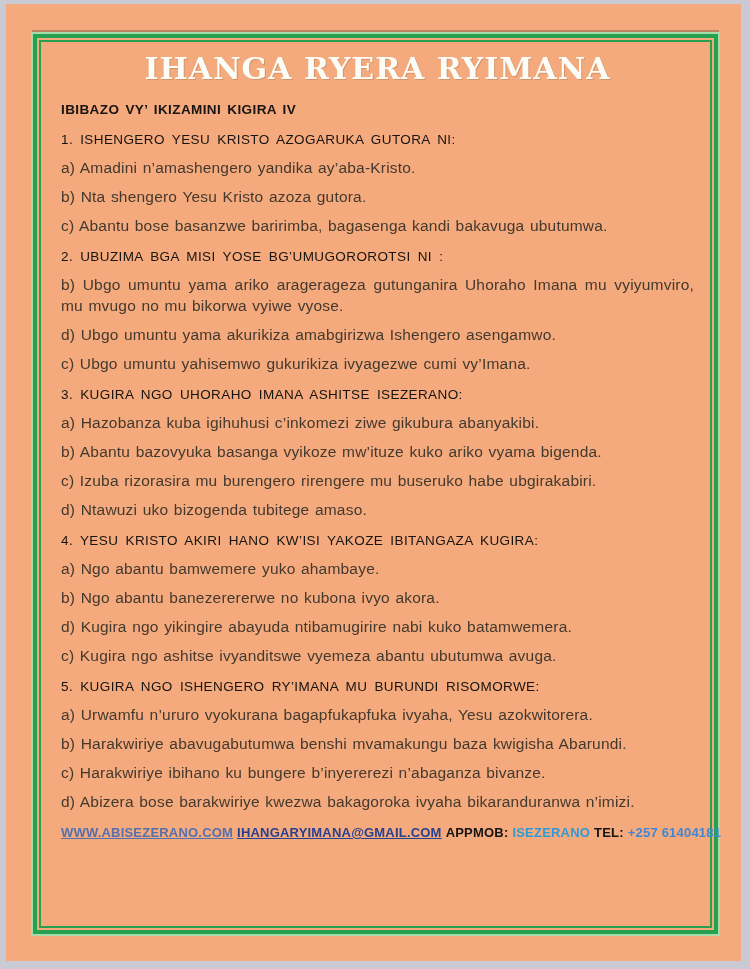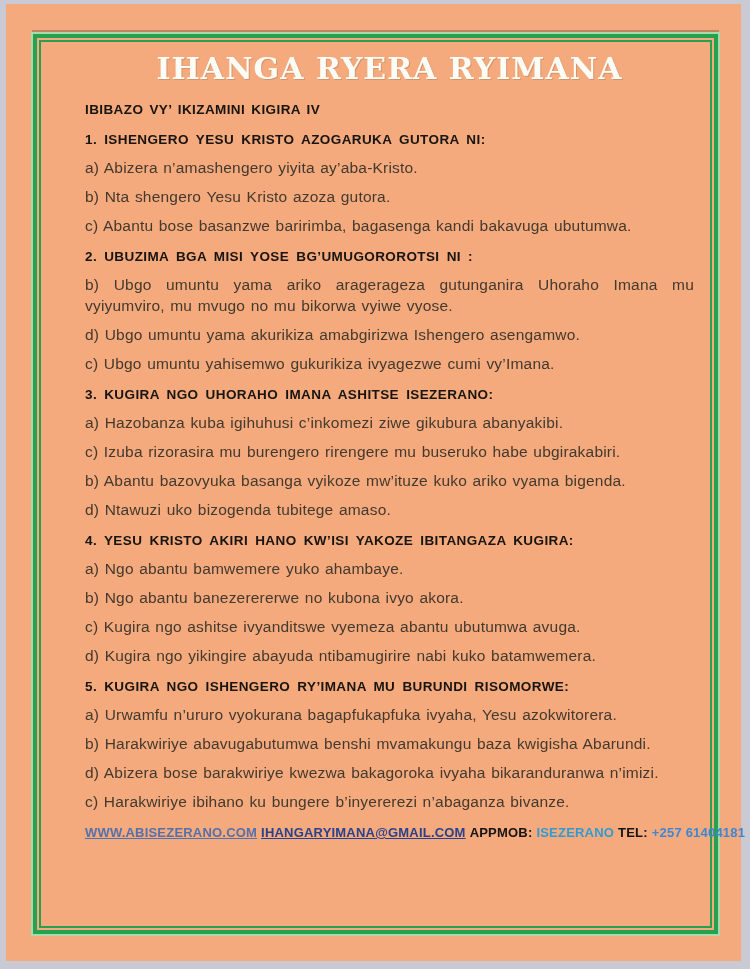--- a/index.html
+++ b/index.html
@@ -20,36 +20,35 @@
   }
   .frame{
     position:absolute;left:27px;top:30px;width:685px;height:900px;
     border:4px solid var(--green);
     box-shadow:0 0 0 2px var(--green-light), 0 -3px 0 1px rgba(97,63,49,.35);
     padding:2px;
   }
   .frame-inner{
     width:100%;height:100%;
     border:2px solid var(--green);
-    padding-left:24px;
   }
   .content{padding:8px 16px 0 20px;}
   .doc-title{
     text-align:center;
     font-family:"DejaVu Serif","Liberation Serif",serif;
     font-weight:bold;font-size:30px;line-height:38px;letter-spacing:1px;
     color:var(--title);
     text-shadow:1px 1px 0 rgba(120,80,50,.25);
   }
   .doc-subtitle{
     text-align:left;font-weight:bold;font-size:13.5px;line-height:19px;
     color:var(--ink);letter-spacing:.4px;word-spacing:2px;margin-top:12px;
   }
   .q-header{
-    font-weight:bold;font-size:13.5px;line-height:19px;color:var(--ink);
+    font-weight:normal;font-size:13.5px;line-height:19px;color:var(--ink);
     letter-spacing:.4px;word-spacing:3px;margin-top:11px;
   }
   .option{
     font-size:15.5px;line-height:21px;color:var(--body-ink);
     letter-spacing:.2px;word-spacing:1px;margin-top:8px;
   }
   .option.justify{text-align:justify;}
   .footer{
     margin-top:13px;font-size:13px;font-weight:bold;line-height:15px;
     letter-spacing:.2px;white-space:nowrap;
@@ -67,54 +66,54 @@
 <div class="paper">
   <div class="frame">
     <div class="frame-inner">
       <div class="content">
 
         <div class="doc-title">IHANGA RYERA RYIMANA</div>
         <div class="doc-subtitle">IBIBAZO VY’ IKIZAMINI KIGIRA IV</div>
 
         <div>
           <div class="q-header">1. ISHENGERO YESU KRISTO AZOGARUKA GUTORA NI:</div>
-          <div class="option">a) Abizera n’amashengero yiyita ay’aba-Kristo.</div>
+          <div class="option">a) Amadini n’amashengero yandika ay’aba-Kristo.</div>
           <div class="option">b) Nta shengero Yesu Kristo azoza gutora.</div>
           <div class="option">c) Abantu bose basanzwe baririmba, bagasenga kandi bakavuga ubutumwa.</div>
         </div>
 
         <div>
           <div class="q-header">2. UBUZIMA BGA MISI YOSE BG’UMUGOROROTSI  NI :</div>
           <div class="option justify">b) Ubgo umuntu yama ariko aragerageza gutunganira Uhoraho Imana mu vyiyumviro, mu mvugo no mu bikorwa vyiwe vyose.</div>
           <div class="option">d) Ubgo umuntu yama akurikiza amabgirizwa Ishengero asengamwo.</div>
           <div class="option">c) Ubgo umuntu yahisemwo gukurikiza ivyagezwe cumi vy’Imana.</div>
         </div>
 
         <div>
           <div class="q-header">3. KUGIRA NGO UHORAHO IMANA ASHITSE ISEZERANO:</div>
           <div class="option">a) Hazobanza kuba igihuhusi c’inkomezi ziwe gikubura abanyakibi.</div>
+          <div class="option">b) Abantu bazovyuka basanga vyikoze mw’ituze kuko ariko vyama bigenda.</div>
           <div class="option">c) Izuba rizorasira mu burengero rirengere mu buseruko habe ubgirakabiri.</div>
-          <div class="option">b) Abantu bazovyuka basanga vyikoze mw’ituze kuko ariko vyama bigenda.</div>
           <div class="option">d) Ntawuzi uko bizogenda tubitege amaso.</div>
         </div>
 
         <div>
           <div class="q-header">4. YESU KRISTO AKIRI HANO KW’ISI YAKOZE IBITANGAZA KUGIRA:</div>
           <div class="option">a) Ngo abantu bamwemere yuko ahambaye.</div>
           <div class="option">b) Ngo abantu banezerererwe no kubona ivyo akora.</div>
+          <div class="option">d) Kugira ngo yikingire abayuda ntibamugirire nabi kuko batamwemera.</div>
           <div class="option">c) Kugira ngo ashitse ivyanditswe vyemeza abantu ubutumwa avuga.</div>
-          <div class="option">d) Kugira ngo yikingire abayuda ntibamugirire nabi kuko batamwemera.</div>
         </div>
 
         <div>
           <div class="q-header">5. KUGIRA NGO ISHENGERO RY’IMANA MU BURUNDI RISOMORWE:</div>
           <div class="option">a) Urwamfu n’ururo vyokurana bagapfukapfuka ivyaha, Yesu azokwitorera.</div>
           <div class="option">b) Harakwiriye abavugabutumwa benshi mvamakungu baza kwigisha Abarundi.</div>
+          <div class="option">c) Harakwiriye ibihano ku bungere b’inyererezi n’abaganza bivanze.</div>
           <div class="option">d) Abizera bose barakwiriye kwezwa bakagoroka ivyaha bikaranduranwa n’imizi.</div>
-          <div class="option">c) Harakwiriye ibihano ku bungere b’inyererezi n’abaganza bivanze.</div>
         </div>
 
         <div class="footer">
           <span class="link-web">WWW.ABISEZERANO.COM</span><span class="link-email">IHANGARYIMANA@GMAIL.COM</span><span class="appmob-label">APPMOB:</span><span class="appmob-value">ISEZERANO</span><span class="tel-label">TEL:</span><span class="tel-value">+257 61404181</span>
         </div>
 
       </div>
     </div>
   </div>
 </div>

